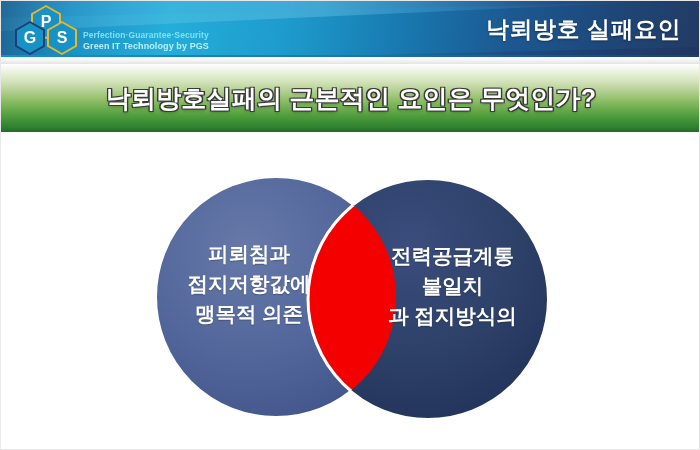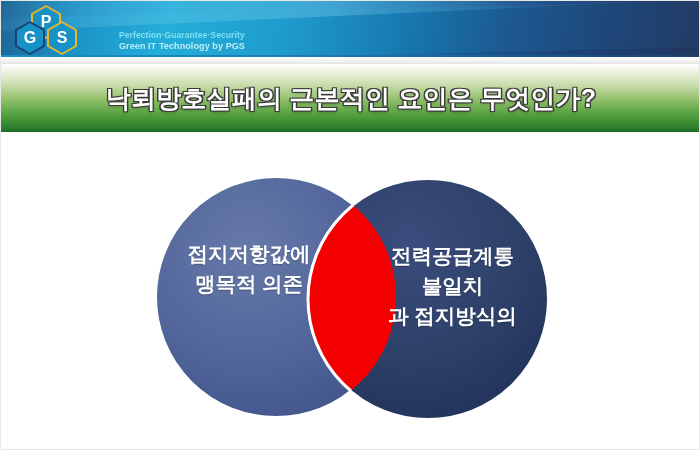--- a/index.html
+++ b/index.html
@@ -114,21 +114,20 @@
   }
   .hex-p { left: 20px; top: 0px;  background: #e8b72a; }
   .hex-g { left: 4px;  top: 16px; background: #1d3f71; }
   .hex-s { left: 36px; top: 16px; background: #e8b72a; }
 
   .logo-tagline {
     position: absolute;
     left: 72px;
     top: 25px;
     line-height: 11px;
-    margin-left: 36px;
   }
   .logo-tagline .l1 {
     display: block;
     font-size: 8.5px;
     font-weight: bold;
     color: #7fe0f2;
     letter-spacing: 0.1px;
     white-space: nowrap;
   }
   .logo-tagline .l2 {
@@ -254,20 +253,21 @@
         <div class="hex-inner"></div>
         <span>S</span>
       </div>
 
       <div class="logo-tagline">
         <span class="l1">Perfection·Guarantee·Security</span>
         <span class="l2">Green IT Technology by PGS</span>
       </div>
     </div>
 
+    <div class="header-title">낙뢰방호 실패요인</div>
     <div class="header-bottom-line"></div>
   </div>
 
   <div class="gap-strip"></div>
 
   <div class="green-banner">
     <div class="green-banner-text">낙뢰방호실패의 근본적인 요인은 무엇인가?</div>
   </div>
 
   <div class="venn">
@@ -291,20 +291,21 @@
       <circle cx="275" cy="151" r="120" fill="url(#gradLeft)" stroke="#ffffff" stroke-width="2"></circle>
 
       <circle cx="427" cy="153" r="120" fill="url(#gradRight)" stroke="#ffffff" stroke-width="2"></circle>
 
       <g clip-path="url(#clipLeft)">
         <circle cx="427" cy="153" r="120" fill="#f50000" stroke="#ffffff" stroke-width="3"></circle>
       </g>
     </svg>
 
     <div class="venn-label left">
+      <span>피뢰침과</span>
       <span>접지저항값에</span>
       <span>맹목적 의존</span>
     </div>
 
     <div class="venn-label right">
       <span>전력공급계통</span>
       <span>불일치</span>
       <span>과 접지방식의</span>
     </div>
   </div>

